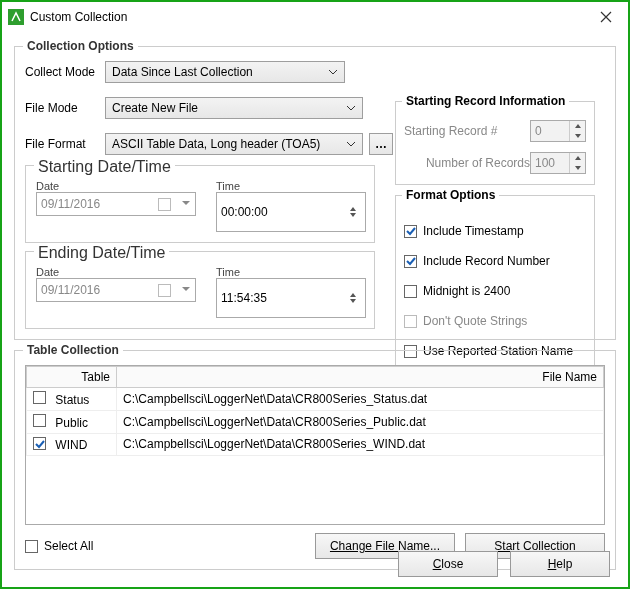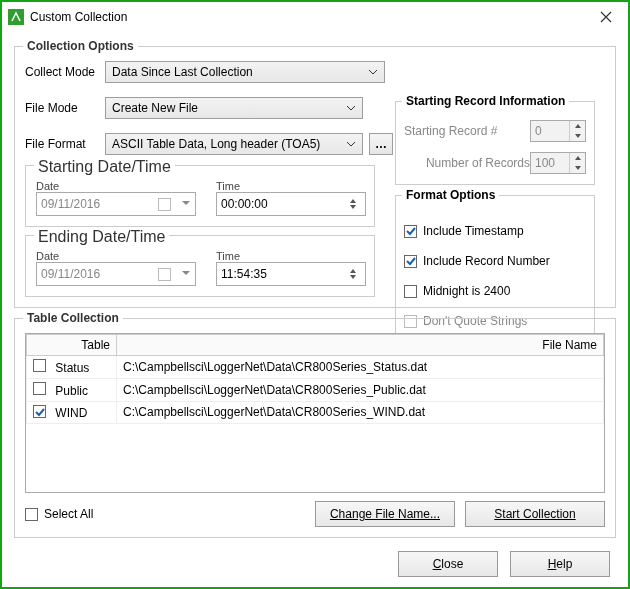--- a/index.html
+++ b/index.html
@@ -122,21 +122,21 @@
   .chkbox svg{width:10px;height:10px;}
   .dt-box {
     display:flex;align-items:center;
     border:1px solid #aaa;background:#fff;height:24px;padding:0 4px;
   }
   .dt-box.dis { color:#888; }
   .dt-box .dd { margin-left:auto; }
   .dt-box .dd svg{width:10px;height:10px;}
   .time-box {
     display:flex;align-items:center;
-    border:1px solid #aaa;background:#fff;height:24px;padding:0 4px;width:150px;
+    border:1px solid #aaa;background:#fff;height:40px;padding:0 4px;width:150px;
   }
   .time-box .arrows{margin-left:auto;width:16px;display:flex;flex-direction:column;}
   .time-box .arrows span{flex:1;display:flex;align-items:center;justify-content:center;}
   .time-box .arrows svg{width:8px;height:6px;}
   table.tbl {
     width:100%; border-collapse:collapse; font-size:12px;
   }
   table.tbl th {
     text-align:right; padding:3px 6px;
     border:1px solid #ccc;
@@ -182,21 +182,21 @@
 </div>
 
 <div class="content">
 
   <div class="groupbox" style="">
     <span class="legend">Collection Options</span>
 
     <div class="left-opts">
       <div class="row">
         <span class="lbl">Collect Mode</span>
-        <div class="combo" style="width:280px;">
+        <div class="combo" style="width:240px;">
           <span>Data Since Last Collection</span>
           <span class="chev">
               <svg viewBox="0 0 10 10">
                 <path d="M1 3 L5 7 L9 3" fill="none" stroke="#333"></path>
               </svg>
             </span>
         </div>
       </div>
 
       <div class="row" style="margin-top:14px;">

